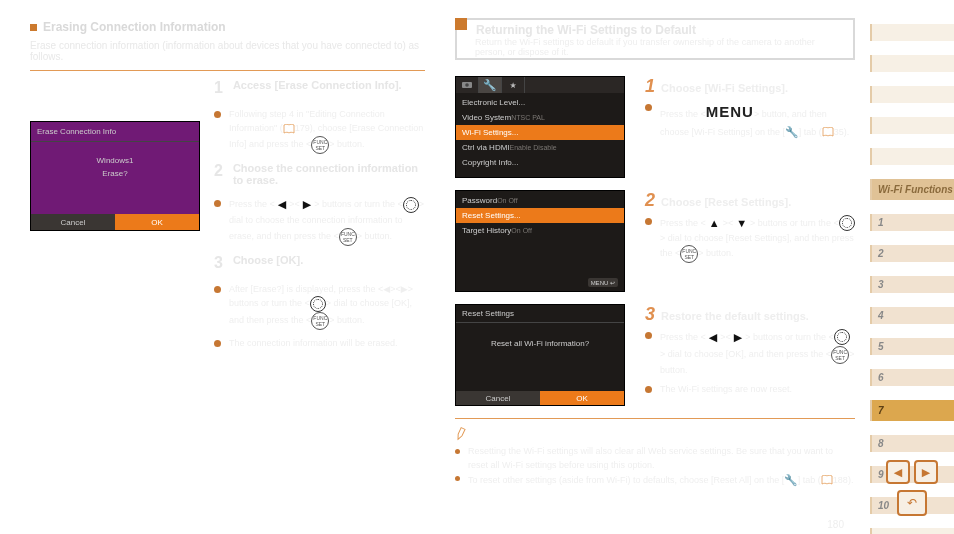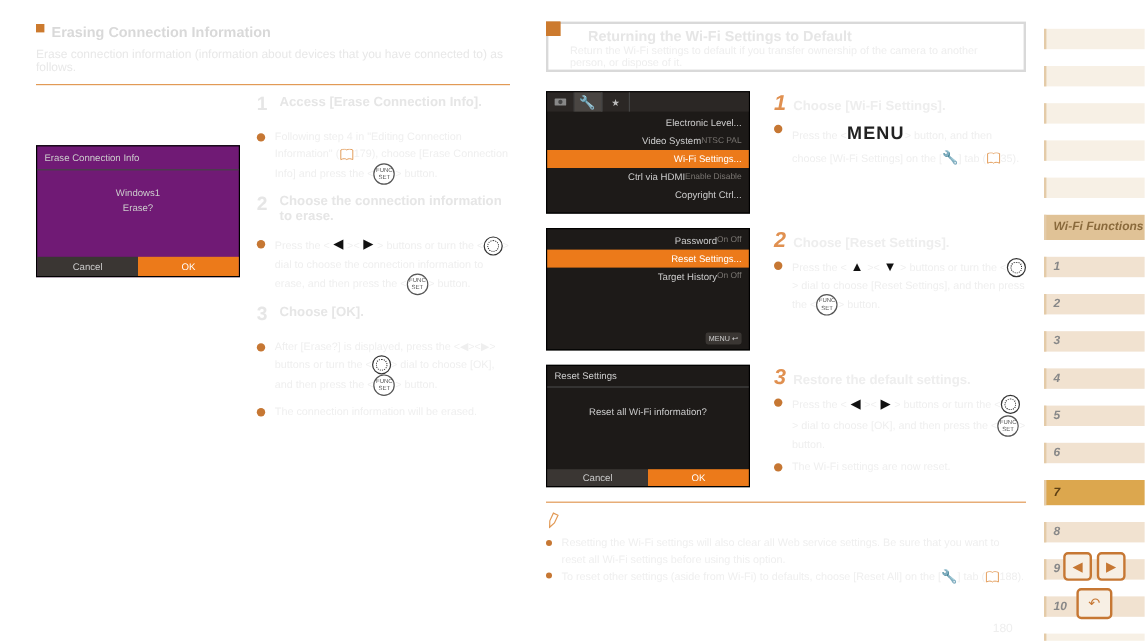--- a/index.html
+++ b/index.html
@@ -1,20 +1,20 @@
 <!DOCTYPE html>
 <html><head>
 <meta charset="utf-8">
 <style>
 html,body{margin:0;padding:0;width:954px;height:534px;background:#fff;font-family:Arial,sans-serif;font-size:10px;color:#666}
 .page{position:relative;width:954px;height:534px}
 
 
 .left-col{position:absolute;left:30px;top:20px;width:395px}
-.left-col .sec-head{display:flex;gap:6px;margin-bottom:6px}
+.left-col .sec-head{display:flex;align-items:center;gap:6px;margin-bottom:6px}
 .left-col .sq{width:7px;height:7px;background:#cc7a2e}
 .left-col .sec-title{font-size:12px;color:#d9d9d9;font-weight:bold}
 .left-col .subtext{color:#e8e8e8;font-size:10px;margin:4px 0 8px 0}
 .left-col .rule{border-top:1px solid #e29a56;margin:8px 0}
 
 .left-col .step{display:flex;gap:10px;margin-bottom:10px;align-items:flex-start}
 .left-col .step .num{color:#e6e6e6;font-size:16px;font-weight:bold}
 .left-col .step .title{color:#e6e6e6;font-size:11px;font-weight:bold}
 .left-col .lines{color:#efefef;font-size:9px;line-height:1.6;margin-top:4px}
 .left-col ul{list-style:none;margin:0;padding:0}
@@ -29,30 +29,30 @@
 .erase-shot .body div{margin:4px 16px}
 .erase-shot .btns{position:absolute;left:0;right:0;bottom:0;display:flex;height:16px}
 .erase-shot .btns .b{flex:1;display:flex;align-items:center;justify-content:center}
 .erase-shot .btns .cancel{background:#3a3633;color:#ccc}
 .erase-shot .btns .ok{background:#ec7a1a;color:#fff}
 
 
 .right-col{position:absolute;left:455px;top:18px;width:400px}
 .right-col .frame{border:2px solid #d9d9d9;height:32px;position:relative;padding:3px 6px}
 .right-col .frame .sq{position:absolute;left:-2px;top:-2px;width:10px;height:10px;background:#cc7a2e;border:1px solid #cc7a2e}
-.right-col .frame .h{color:#e6e6e6;font-size:12px;font-weight:bold;margin-left:27px}
+.right-col .frame .h{color:#e6e6e6;font-size:12px;font-weight:bold;margin-left:13px}
 .right-col .frame .sub{color:#eee;font-size:9px;margin-left:12px}
 
 .right-col .row{display:flex;gap:20px;margin-bottom:12px}
 .cam{width:168px;height:100px;background:#1d1a18;border:1px solid #000;color:#ccc;font-size:8px;position:relative}
 .cam .tabs{display:flex;height:16px;background:#2b2725}
 .cam .tab{width:22px;display:flex;align-items:center;justify-content:center;color:#bbb;border-right:1px solid #444}
 .cam .tab.sel{background:#4a4643}
 .cam .list{padding:2px 0}
-.cam .item{display:flex;justify-content:flex-end;padding:2px 6px;line-height:11px}
+.cam .item{display:flex;justify-content:flex-start;padding:2px 6px;line-height:11px}
 .cam .item.sel{background:#ec7a1a;color:#fff}
 .cam .item .val{color:#7a7672;font-size:7px}
 .cam .item.sel .val{color:#fff}
 .cam .menuback{position:absolute;right:6px;bottom:4px;color:#ccc;font-size:6px;background:#3a3633;padding:1px 3px;border-radius:2px}
 .cam .btns{position:absolute;left:0;right:0;bottom:0;display:flex;height:14px}
 .cam .btns .b{flex:1;display:flex;align-items:center;justify-content:center}
 .cam .btns .cancel{background:#3a3633}
 .cam .btns .ok{background:#ec7a1a;color:#fff}
 
 .instr{flex:1}
@@ -221,21 +221,21 @@
             </div>
           <div class="item sel">
               <span>Wi-Fi Settings...</span>
               <span class="val"></span>
             </div>
           <div class="item">
               <span>Ctrl via HDMI</span>
               <span class="val">Enable  Disable</span>
             </div>
           <div class="item">
-              <span>Copyright Ctrl...</span>
+              <span>Copyright Info...</span>
               <span class="val"></span>
             </div>
         </div>
       </div>
       <div class="instr">
         <div class="shead">
             <span class="snum">1</span>
             <span class="stitle">Choose [Wi-Fi Settings].</span>
           </div>
         <ul>

